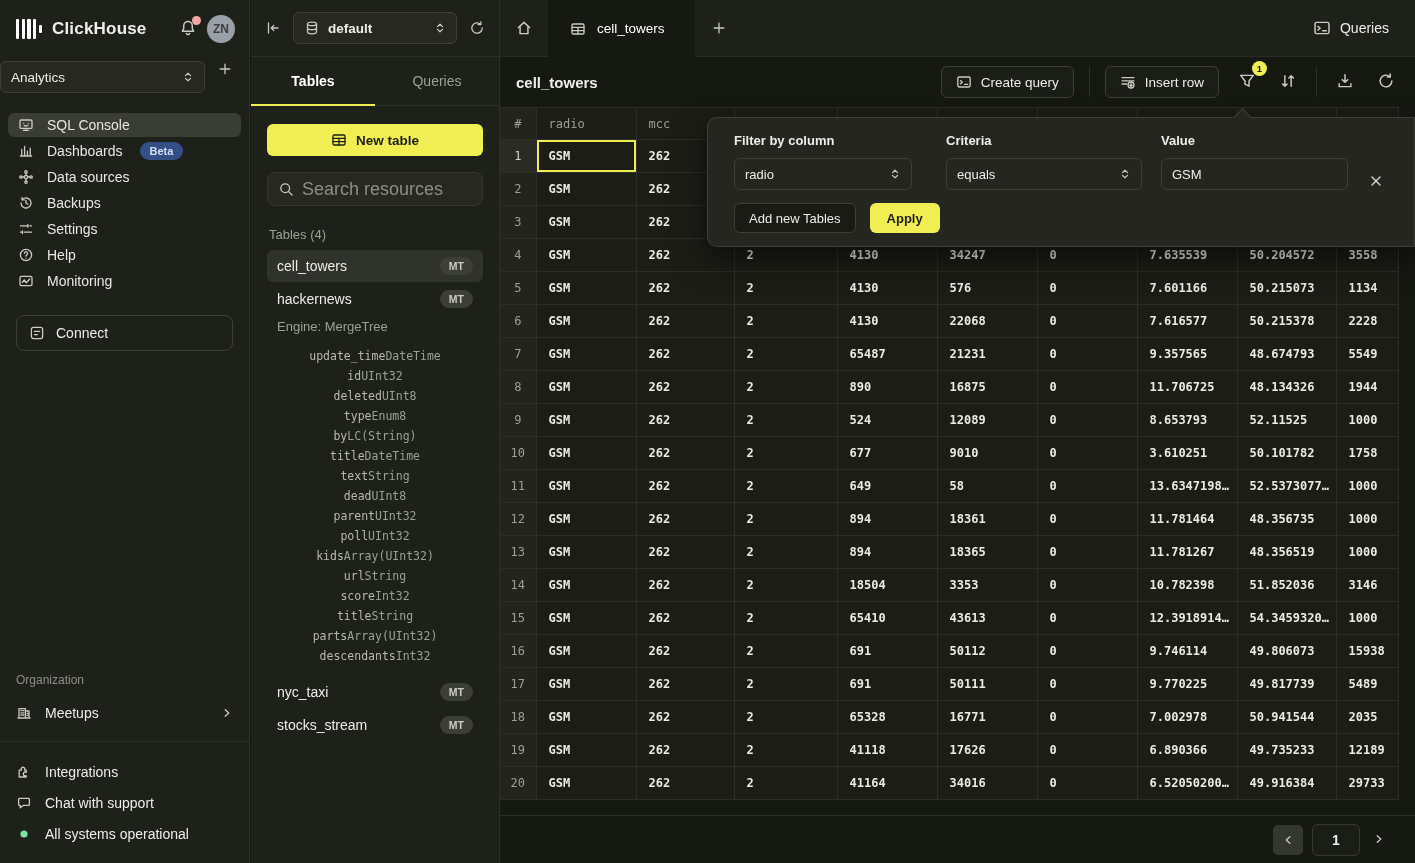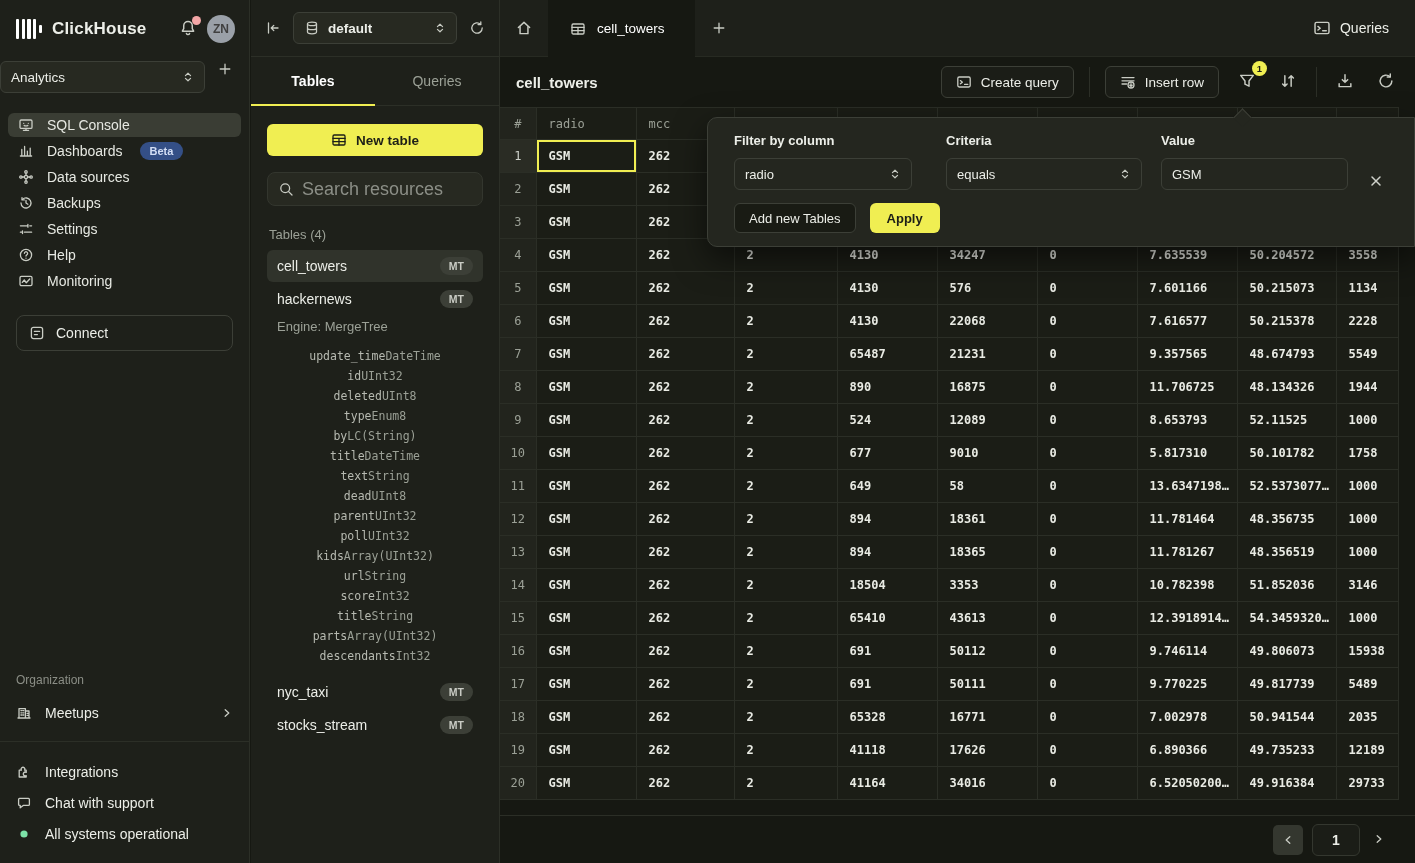--- a/index.html
+++ b/index.html
@@ -633,21 +633,21 @@
             <td>1000</td>
           </tr>
           <tr>
             <td class="rownum">10</td>
             <td>GSM</td>
             <td>262</td>
             <td>2</td>
             <td>677</td>
             <td>9010</td>
             <td>0</td>
-            <td>5.817310</td>
+            <td>3.610251</td>
             <td>50.101782</td>
             <td>1758</td>
           </tr>
           <tr>
             <td class="rownum">11</td>
             <td>GSM</td>
             <td>262</td>
             <td>2</td>
             <td>649</td>
             <td>58</td>

